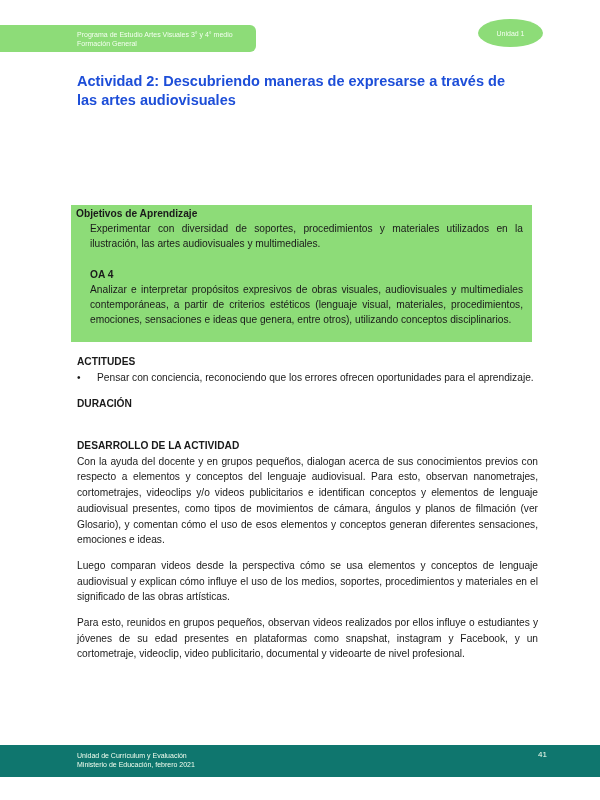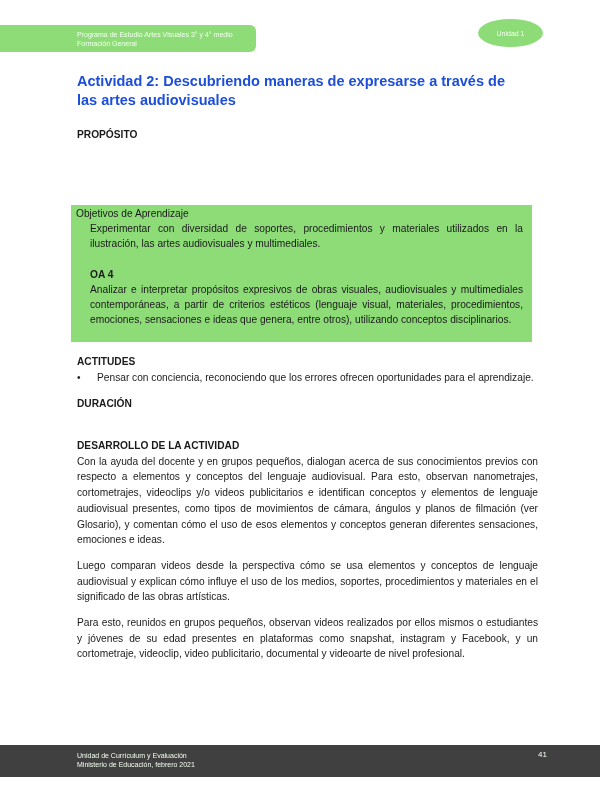--- a/index.html
+++ b/index.html
@@ -28,54 +28,53 @@
   }
   .section { position: absolute; left: 77px; width: 461px; font-size: 10.2px; line-height: 15.7px; }
   .section h3 { margin: 0; font-size: 10.2px; font-weight: bold; line-height: 15.7px; }
   .section p { margin: 0; text-align: justify; }
   .purpose { top: 127px; }
   .oa-box {
     position: absolute; left: 71px; top: 205px; width: 461px; height: 137px;
     background: #8ddc78; box-sizing: border-box; padding: 1px 9px 0 5px;
     font-size: 10.2px; line-height: 15.2px;
   }
-  .oa-box .box-title { font-weight: normal; }
+  .oa-box .box-title { font-weight: bold; }
   .oa-item { padding-left: 14px; }
   .oa-item .code { font-weight: bold; }
   .oa-item p { margin: 0; text-align: justify; }
   .oa-item + .oa-item { margin-top: 15px; }
   .attitudes { top: 354px; }
   .bullet { display: flex; }
   .bullet .dot { width: 20px; flex: none; }
   .duration { top: 396px; }
   .development { top: 438px; }
   .development p + p { margin-top: 10px; }
   .footer-bar {
-    position: absolute; left: 0; top: 745px; width: 600px; height: 32px; background: #404040;
+    position: absolute; left: 0; top: 745px; width: 600px; height: 32px; background: #0f766e;
   }
   .footer-bar .line { position: absolute; left: 77px; font-size: 7px; color: #f4fff0; line-height: 9px; white-space: nowrap; }
   .footer-bar .l1 { top: 6px; }
   .footer-bar .l2 { top: 15px; }
   .footer-bar .page-num { position: absolute; left: 538px; top: 5px; font-size: 8px; color: #f4fff0; }
 </style>
 </head>
 <body>
 
 <div class="header-banner">
   <span class="line l1">Programa de Estudio Artes Visuales 3° y 4° medio</span>
   <span class="line l2">Formación General</span>
 </div>
 <div class="unit-pill">
   <span>Unidad 1</span>
 </div>
 
 <div class="title">Actividad 2: Descubriendo maneras de expresarse a través de las artes audiovisuales</div>
 
 <div class="section purpose">
-  <h3>PROPÓSITO</h3>
 </div>
 
 <div class="oa-box">
   <div class="box-title">Objetivos de Aprendizaje</div>
   <div class="oa-item">
     <p>Experimentar con diversidad de soportes, procedimientos y materiales utilizados en la ilustración, las artes audiovisuales y multimediales.</p>
   </div>
   <div class="oa-item">
     <div class="code">OA 4</div>
     <p>Analizar e interpretar propósitos expresivos de obras visuales, audiovisuales y multimediales contemporáneas, a partir de criterios estéticos (lenguaje visual, materiales, procedimientos, emociones, sensaciones e ideas que genera, entre otros), utilizando conceptos disciplinarios.</p>
@@ -91,20 +90,20 @@
 </div>
 
 <div class="section duration">
   <h3>DURACIÓN</h3>
 </div>
 
 <div class="section development">
   <h3>DESARROLLO DE LA ACTIVIDAD</h3>
   <p>Con la ayuda del docente y en grupos pequeños, dialogan acerca de sus conocimientos previos con respecto a elementos y conceptos del lenguaje audiovisual. Para esto, observan nanometrajes, cortometrajes, videoclips y/o videos publicitarios e identifican conceptos y elementos de lenguaje audiovisual presentes, como tipos de movimientos de cámara, ángulos y planos de filmación (ver Glosario), y comentan cómo el uso de esos elementos y conceptos generan diferentes sensaciones, emociones e ideas.</p>
   <p>Luego comparan videos desde la perspectiva cómo se usa elementos y conceptos de lenguaje audiovisual y explican cómo influye el uso de los medios, soportes, procedimientos y materiales en el significado de las obras artísticas.</p>
-  <p>Para esto, reunidos en grupos pequeños, observan videos realizados por ellos mismos o estudiantes y jóvenes de su edad presentes en plataformas como snapshat, instagram y Facebook, y un cortometraje, videoclip, video publicitario, documental y videoarte de nivel profesional.</p>
+  <p>Para esto, reunidos en grupos pequeños, observan videos realizados por ellos influye o estudiantes y jóvenes de su edad presentes en plataformas como snapshat, instagram y Facebook, y un cortometraje, videoclip, video publicitario, documental y videoarte de nivel profesional.</p>
 </div>
 
 <div class="footer-bar">
   <span class="line l1">Unidad de Currículum y Evaluación</span>
   <span class="line l2">Ministerio de Educación, febrero 2021</span>
   <span class="page-num">41</span>
 </div>
 
 </body></html>

